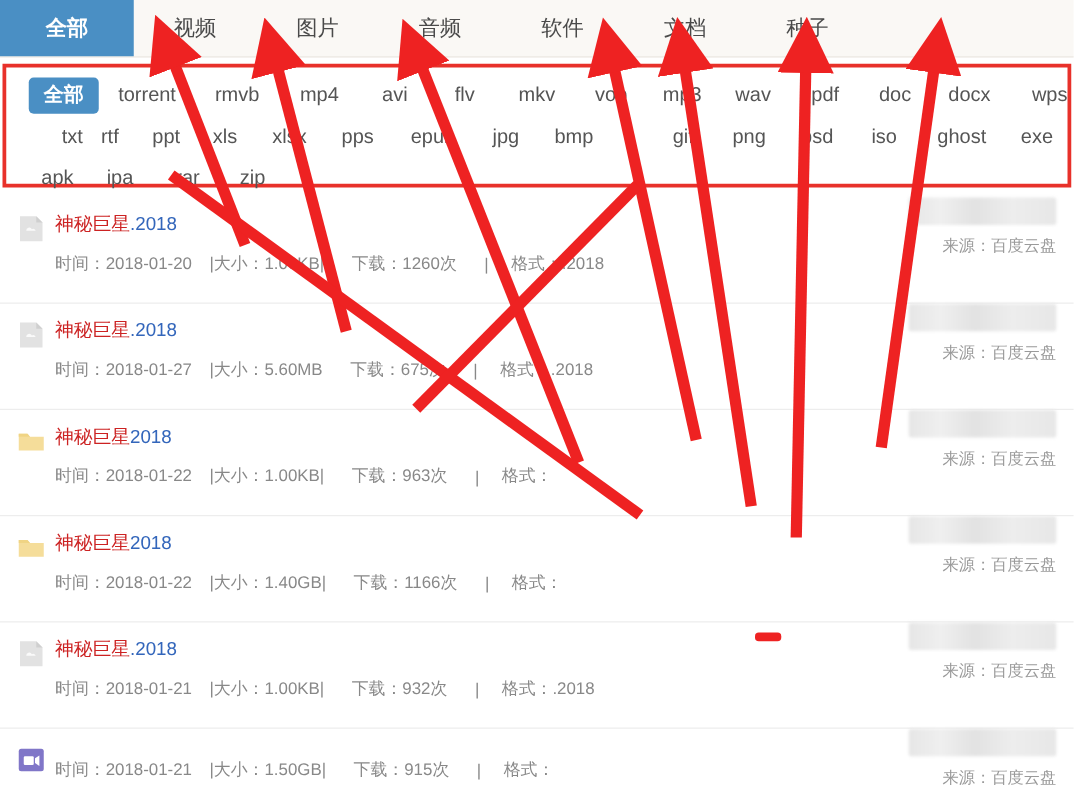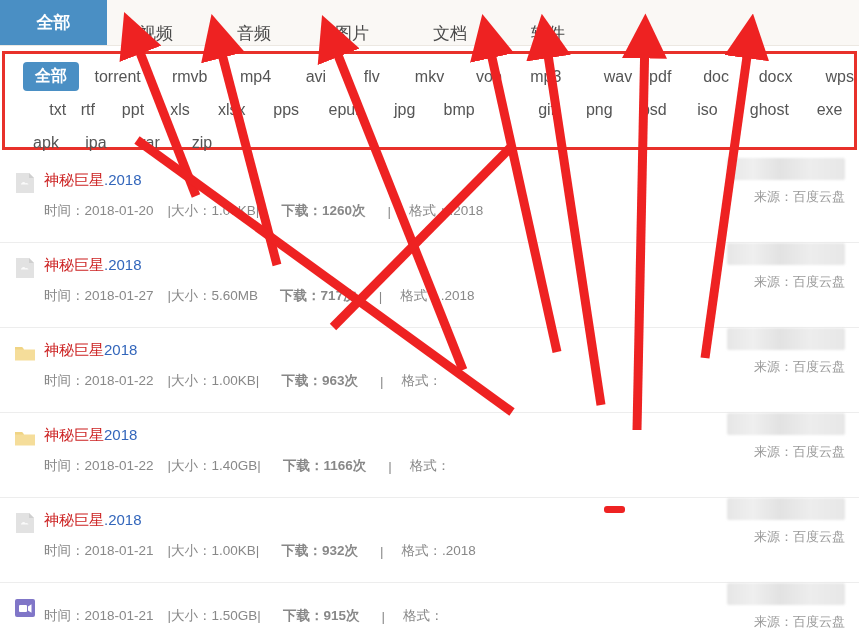--- a/index.html
+++ b/index.html
@@ -32,21 +32,21 @@
     color: #4a4a4a;
     cursor: pointer;
     white-space: nowrap;
   }
   .tab.first {
     width: 107px;
     background: #4a8fc4;
     color: #ffffff;
     font-weight: bold;
   }
-  .tab.rest { width: 98px; align-items: flex-end; }
+  .tab.rest { width: 98px; }
 
   
   #filter-panel {
     position: relative;
     margin: 5px 2px 0 2px;
     border: 3px solid #e8312a;
     background: #ffffff;
     padding: 6px 0 8px 0;
     height: 99px;
     box-sizing: border-box;
@@ -107,21 +107,21 @@
   .item-meta {
     margin-top: 12px;
     font-size: 13.5px;
     color: #888888;
     white-space: nowrap;
     display: flex;
     align-items: center;
   }
   .meta-time { }
   .meta-size { margin-left: 14px; }
-  .meta-dl   { margin-left: 22px; font-weight: bold; }
+  .meta-dl   { margin-left: 22px; }
   .meta-sep  { margin-left: 22px; }
   .meta-fmt  { margin-left: 18px; }
 
   
   .item-right {
     position: absolute;
     right: 14px;
     top: 0;
     width: 124px;
     text-align: right;
@@ -154,45 +154,48 @@
 <body>
 
 <div id="tab-bar">
   <div class="tab first">
       <span>全部</span>
     </div>
   <div class="tab rest">
       <span>视频</span>
     </div>
   <div class="tab rest">
+      <span>图片</span>
+    </div>
+  <div class="tab rest">
       <span>音频</span>
     </div>
   <div class="tab rest">
-      <span>图片</span>
+      <span>软件</span>
     </div>
   <div class="tab rest">
       <span>文档</span>
     </div>
   <div class="tab rest">
-      <span>软件</span>
+      <span>种子</span>
     </div>
 </div>
 
 <div id="filter-panel">
   <div class="filter-row" id="frow0">
       <div class="fmt selected">全部</div>
       <div class="fmt" style="width: 86px;">torrent</div>
       <div class="fmt" style="width: 74px;">rmvb</div>
       <div class="fmt" style="width: 72px;">mp4</div>
       <div class="fmt" style="width: 62px;">avi</div>
       <div class="fmt" style="width: 62px;">flv</div>
       <div class="fmt" style="width: 66px;">mkv</div>
       <div class="fmt" style="width: 66px;">vob</div>
       <div class="fmt" style="width: 60px;">mp3</div>
-      <div class="fmt" style="width: 66px; text-align: right;">wav</div>
+      <div class="fmt" style="width: 66px;">wav</div>
       <div class="fmt" style="width: 62px;">pdf</div>
       <div class="fmt" style="width: 62px;">doc</div>
       <div class="fmt" style="width: 70px;">docx</div>
       <div class="fmt" style="width: 52px; text-align: right;">wps</div>
     </div>
   <div class="filter-row" id="frow1">
       <div class="fmt" style="width: 46px; text-align: right;">txt</div>
       <div class="fmt" style="width: 46px;">rtf</div>
       <div class="fmt" style="width: 50px;">ppt</div>
       <div class="fmt" style="width: 50px;">xls</div>
@@ -242,21 +245,21 @@
       <span class="item-icon"><svg width="22" height="22" viewBox="0 0 22 22">
           <path d="M2 1 h13 l5 5 v15 h-18 z" fill="#e2e2e2"></path>
           <path d="M15 1 l5 5 h-5 z" fill="#cfcfcf"></path>
           <path d="M7 12.6 a2.4 2.4 0 0 1 4.5 -1.3 a2 2 0 0 1 3 1.3 z" fill="#fafafa"></path>
         </svg></span>
       <div class="item-body">
         <div class="item-title"><span class="t-hl">神秘巨星</span><span class="t-rest">.2018</span></div>
         <div class="item-meta">
           <span class="meta-time"><span>时间：</span><span>2018-01-27</span></span>
           <span class="meta-size"><span>|大小：</span><span>5.60MB</span></span>
-          <span class="meta-dl"><span>下载：</span><span>717</span><span>次</span></span>
+          <span class="meta-dl"><span>下载：</span><span>675</span><span>次</span></span>
           <span class="meta-sep">|</span>
           <span class="meta-fmt"><span>格式：</span><span>.2018</span></span>
         </div>
       </div>
       <div class="item-right">
         <div class="blur-bar"></div>
         <div class="src-label">来源：百度云盘</div>
       </div>
     </div>
     <div class="result-item">

